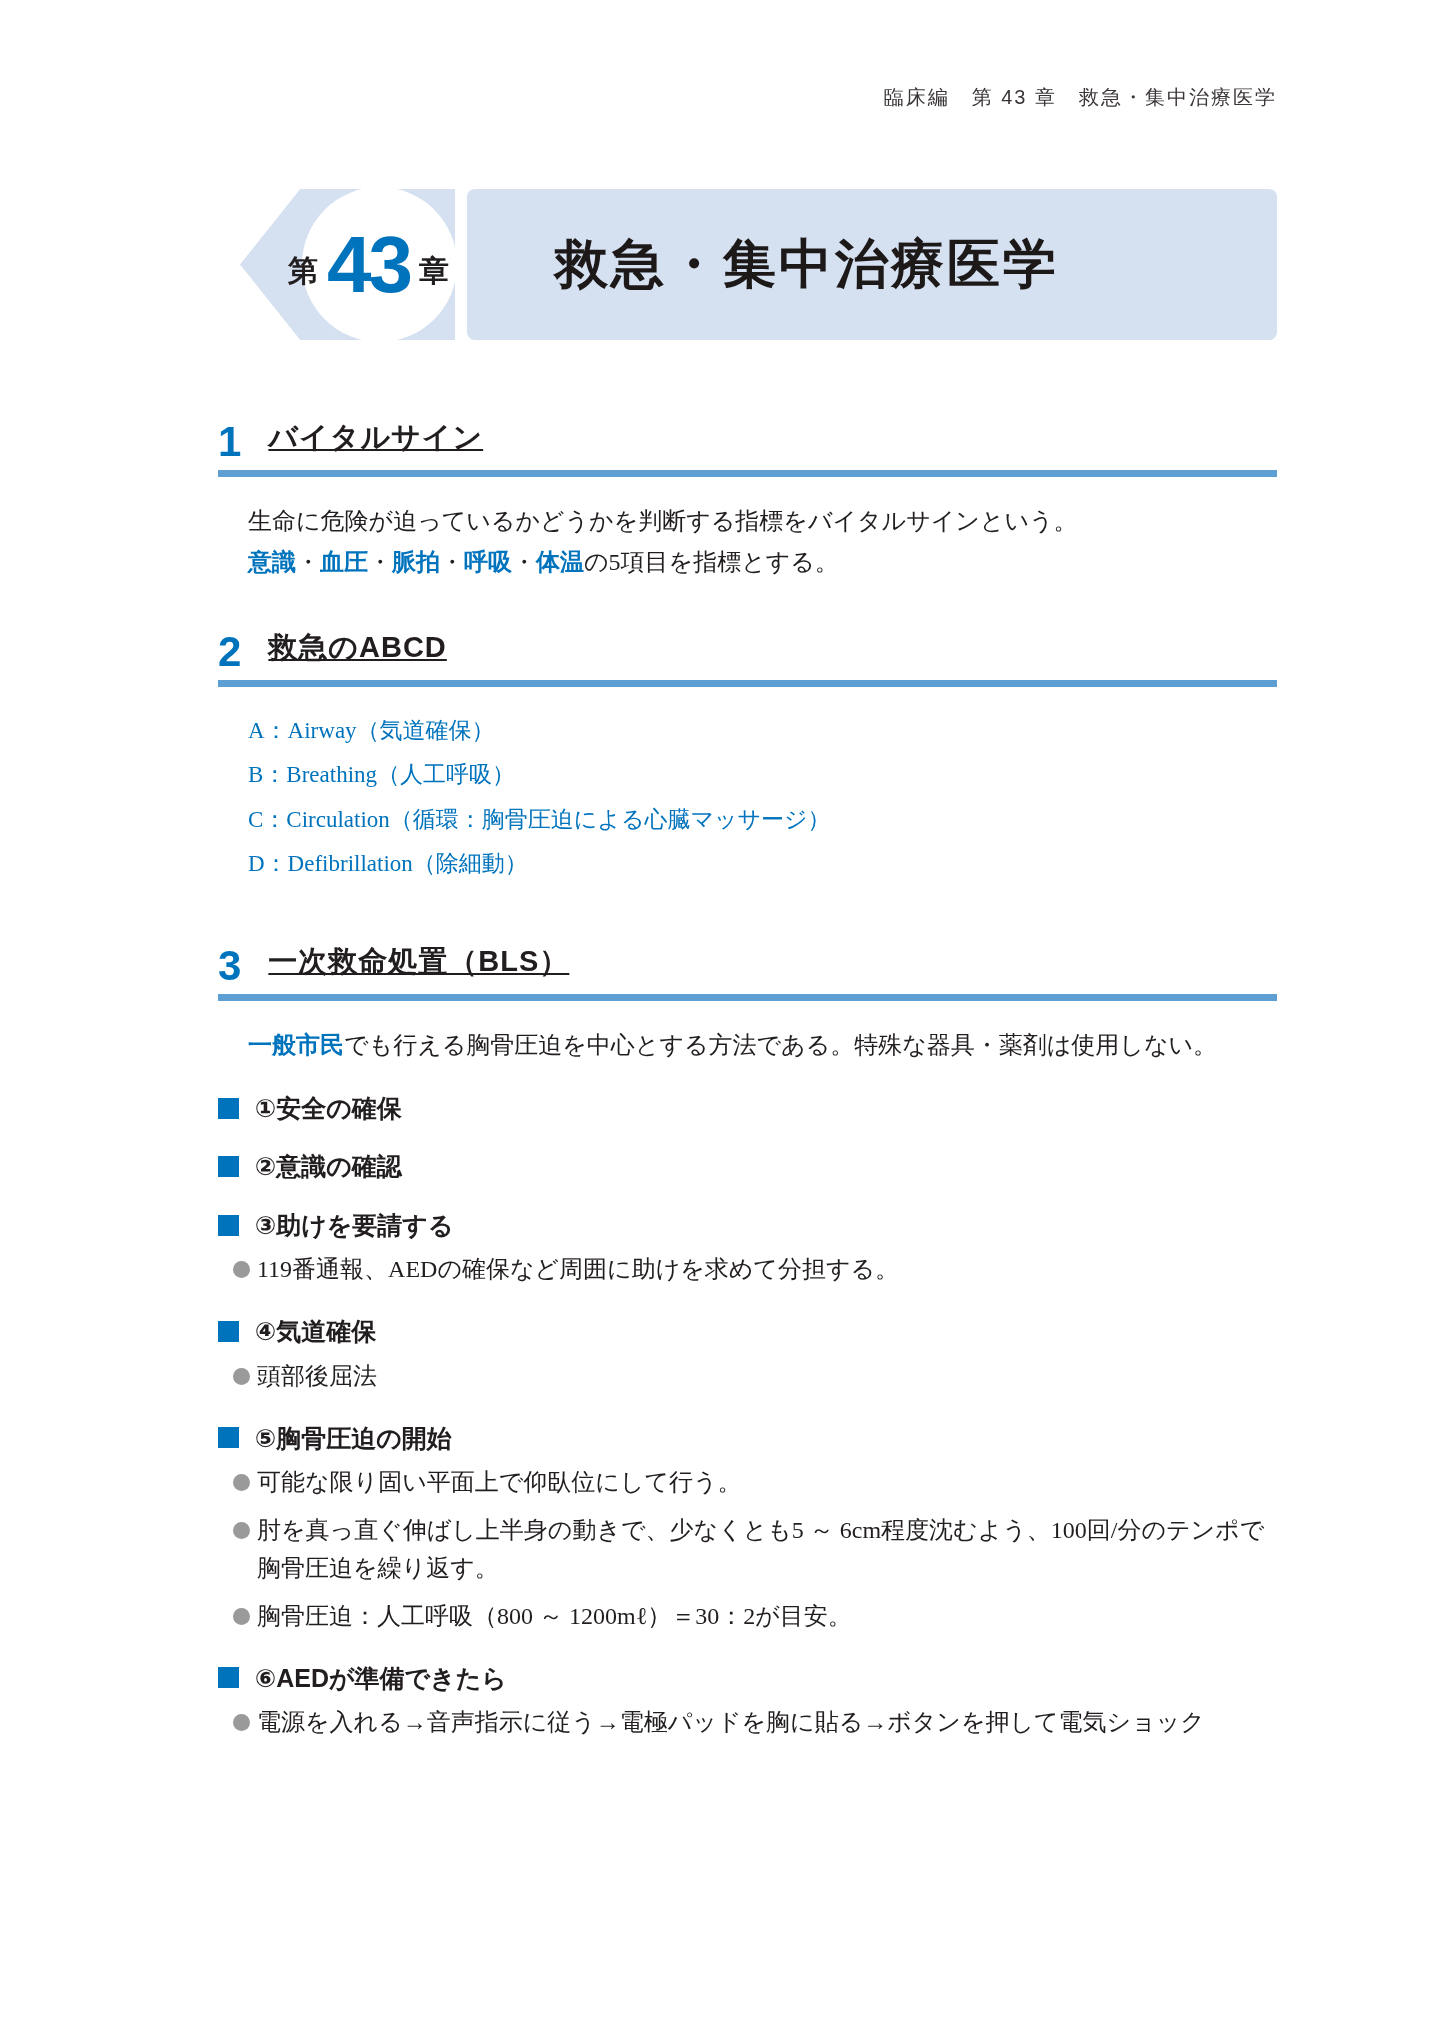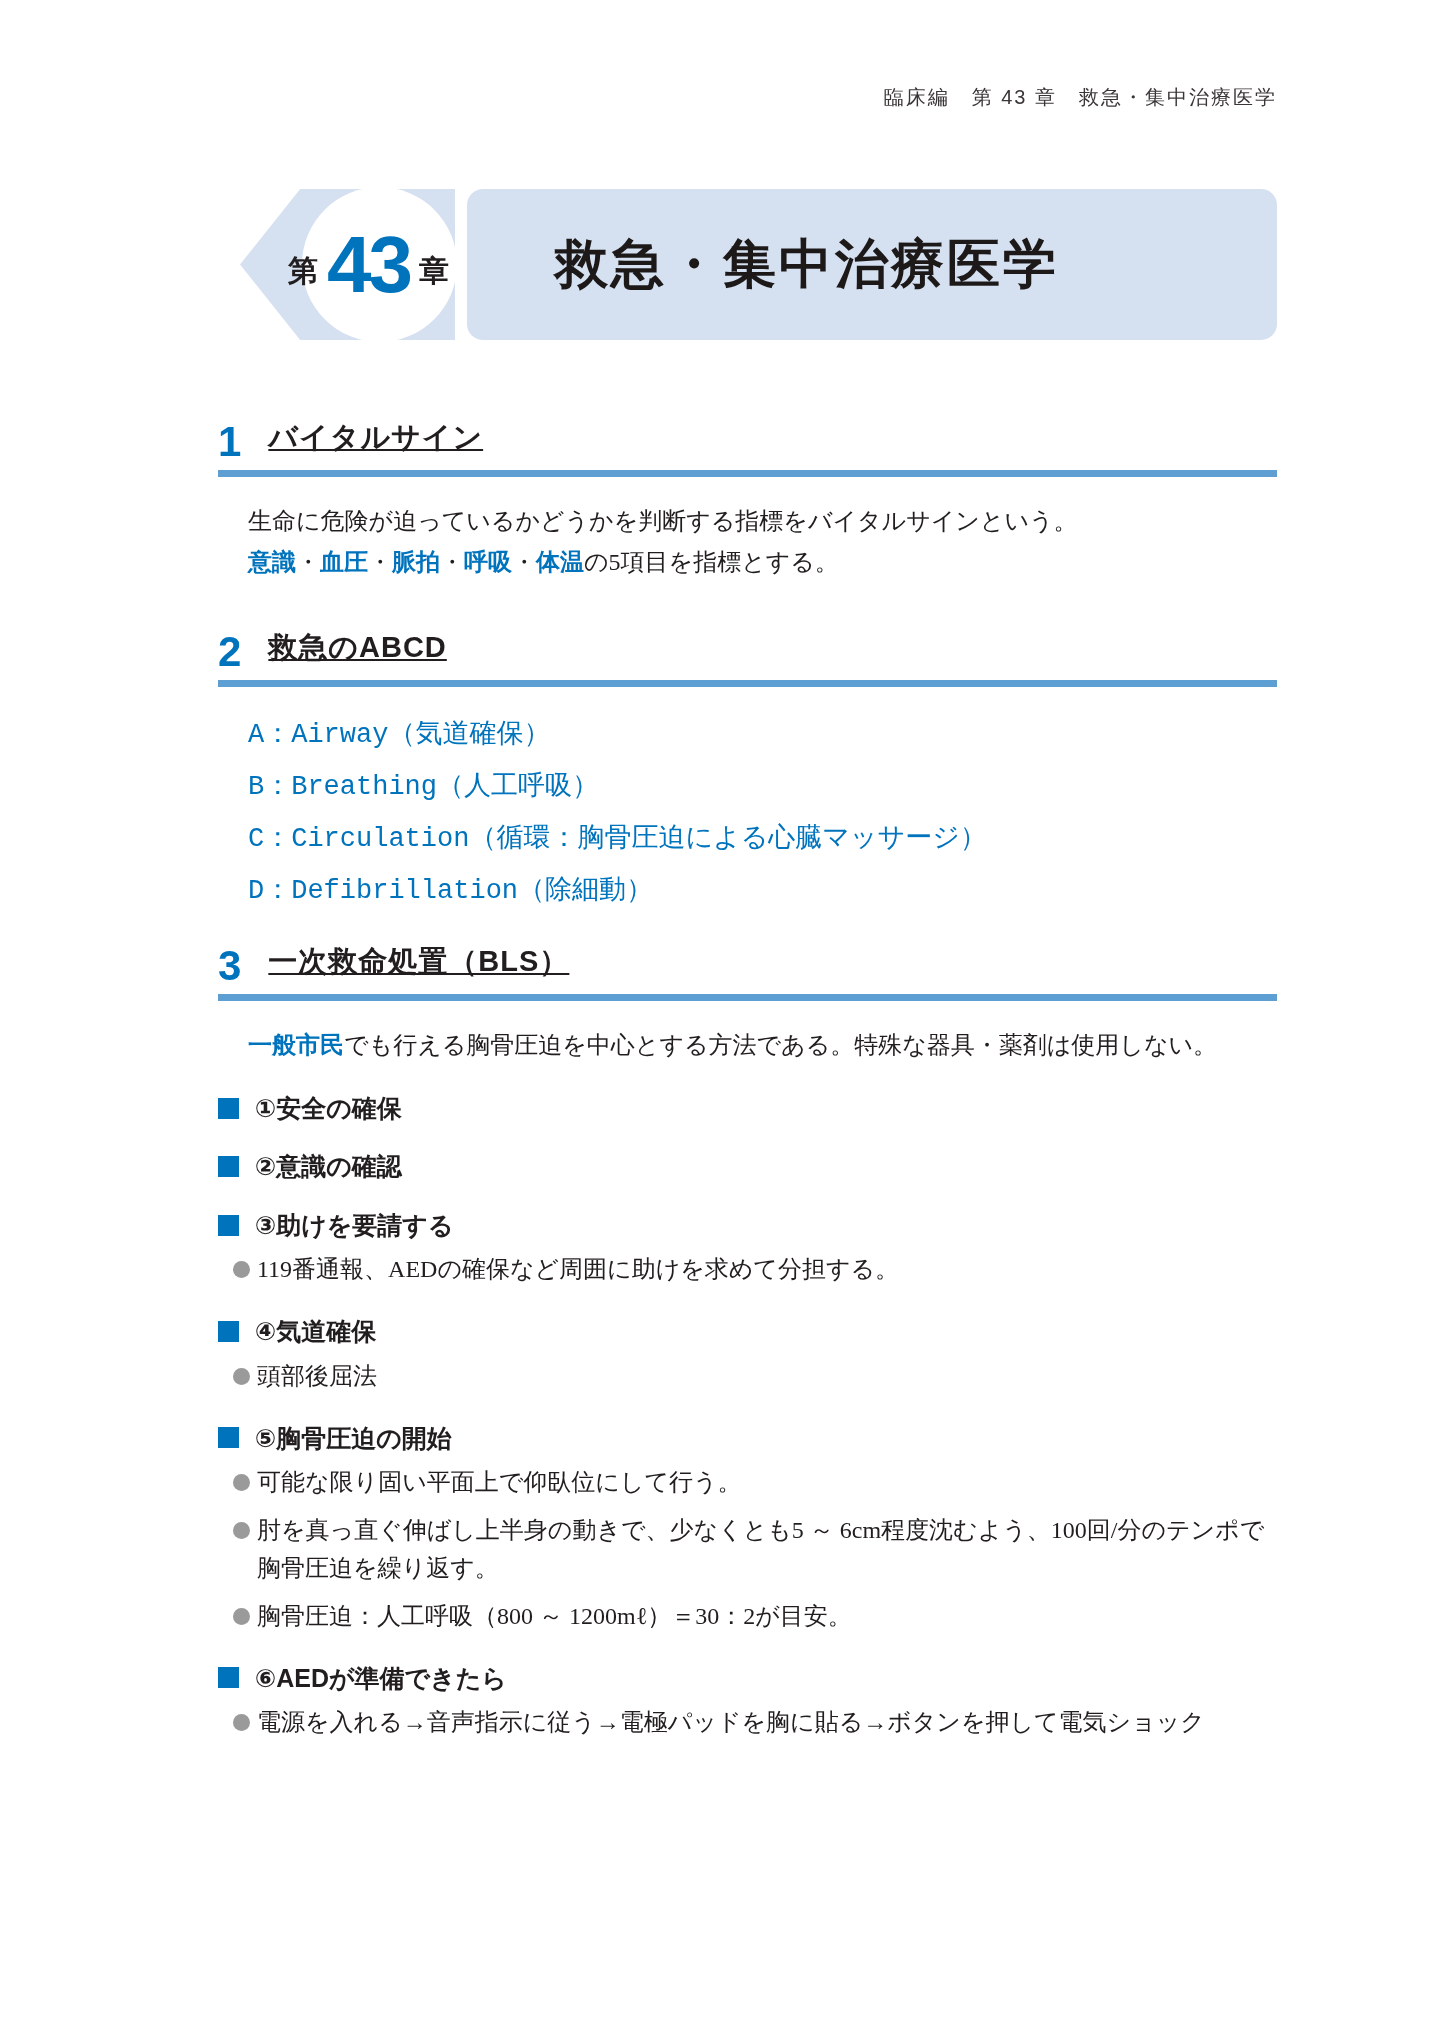--- a/index.html
+++ b/index.html
@@ -44,21 +44,21 @@
     font-family:"Liberation Sans","DejaVu Sans",sans-serif;
     font-size:30px;font-weight:bold;color:var(--ink);padding-top:14px;
   }
   .ch-num{
     font-family:"Liberation Sans","DejaVu Sans",sans-serif;
     font-size:80px;font-weight:bold;color:var(--accent);
     letter-spacing:-3px;line-height:1;
   }
   .banner-rect{
     position:absolute;left:227px;right:0;top:0;bottom:0;
-    background:var(--banner-bg);border-radius:16px;
+    background:var(--banner-bg);border-radius:8px;
     display:flex;align-items:center;padding-left:88px;
   }
   .banner-title{
     font-family:"Liberation Sans","DejaVu Sans",sans-serif;
     font-size:53px;font-weight:bold;color:#1d1919;letter-spacing:3px;
   }
   
   .sec{position:absolute;left:218px;right:157px;}
   .sec1{top:418px;}
   .sec2{top:628px;}
@@ -84,22 +84,22 @@
   }
   .body-line{display:block;}
   .term{
     font-family:"Liberation Sans","DejaVu Sans",sans-serif;
     font-weight:bold;color:var(--accent);
   }
   .sep{color:var(--ink);}
   
   .abcd{margin:22px 0 0 30px;list-style:none;}
   .abcd-item{
-    font-family:Liberation Mono, monospace;
-    font-size:27px;color:var(--accent);line-height:1.93;
+    font-family:Liberation Serif, serif;
+    font-size:23px;color:var(--accent);line-height:1.93;
   }
   
   .steps{margin-top:4px;}
   .step-head{
     margin-top:26px;display:flex;align-items:center;gap:16px;
     font-family:"Liberation Sans","DejaVu Sans",sans-serif;
     font-size:25px;font-weight:bold;color:var(--ink);line-height:1.3;
   }
   .sq{width:21px;height:21px;background:var(--accent);flex:none;}
   .bullet{

